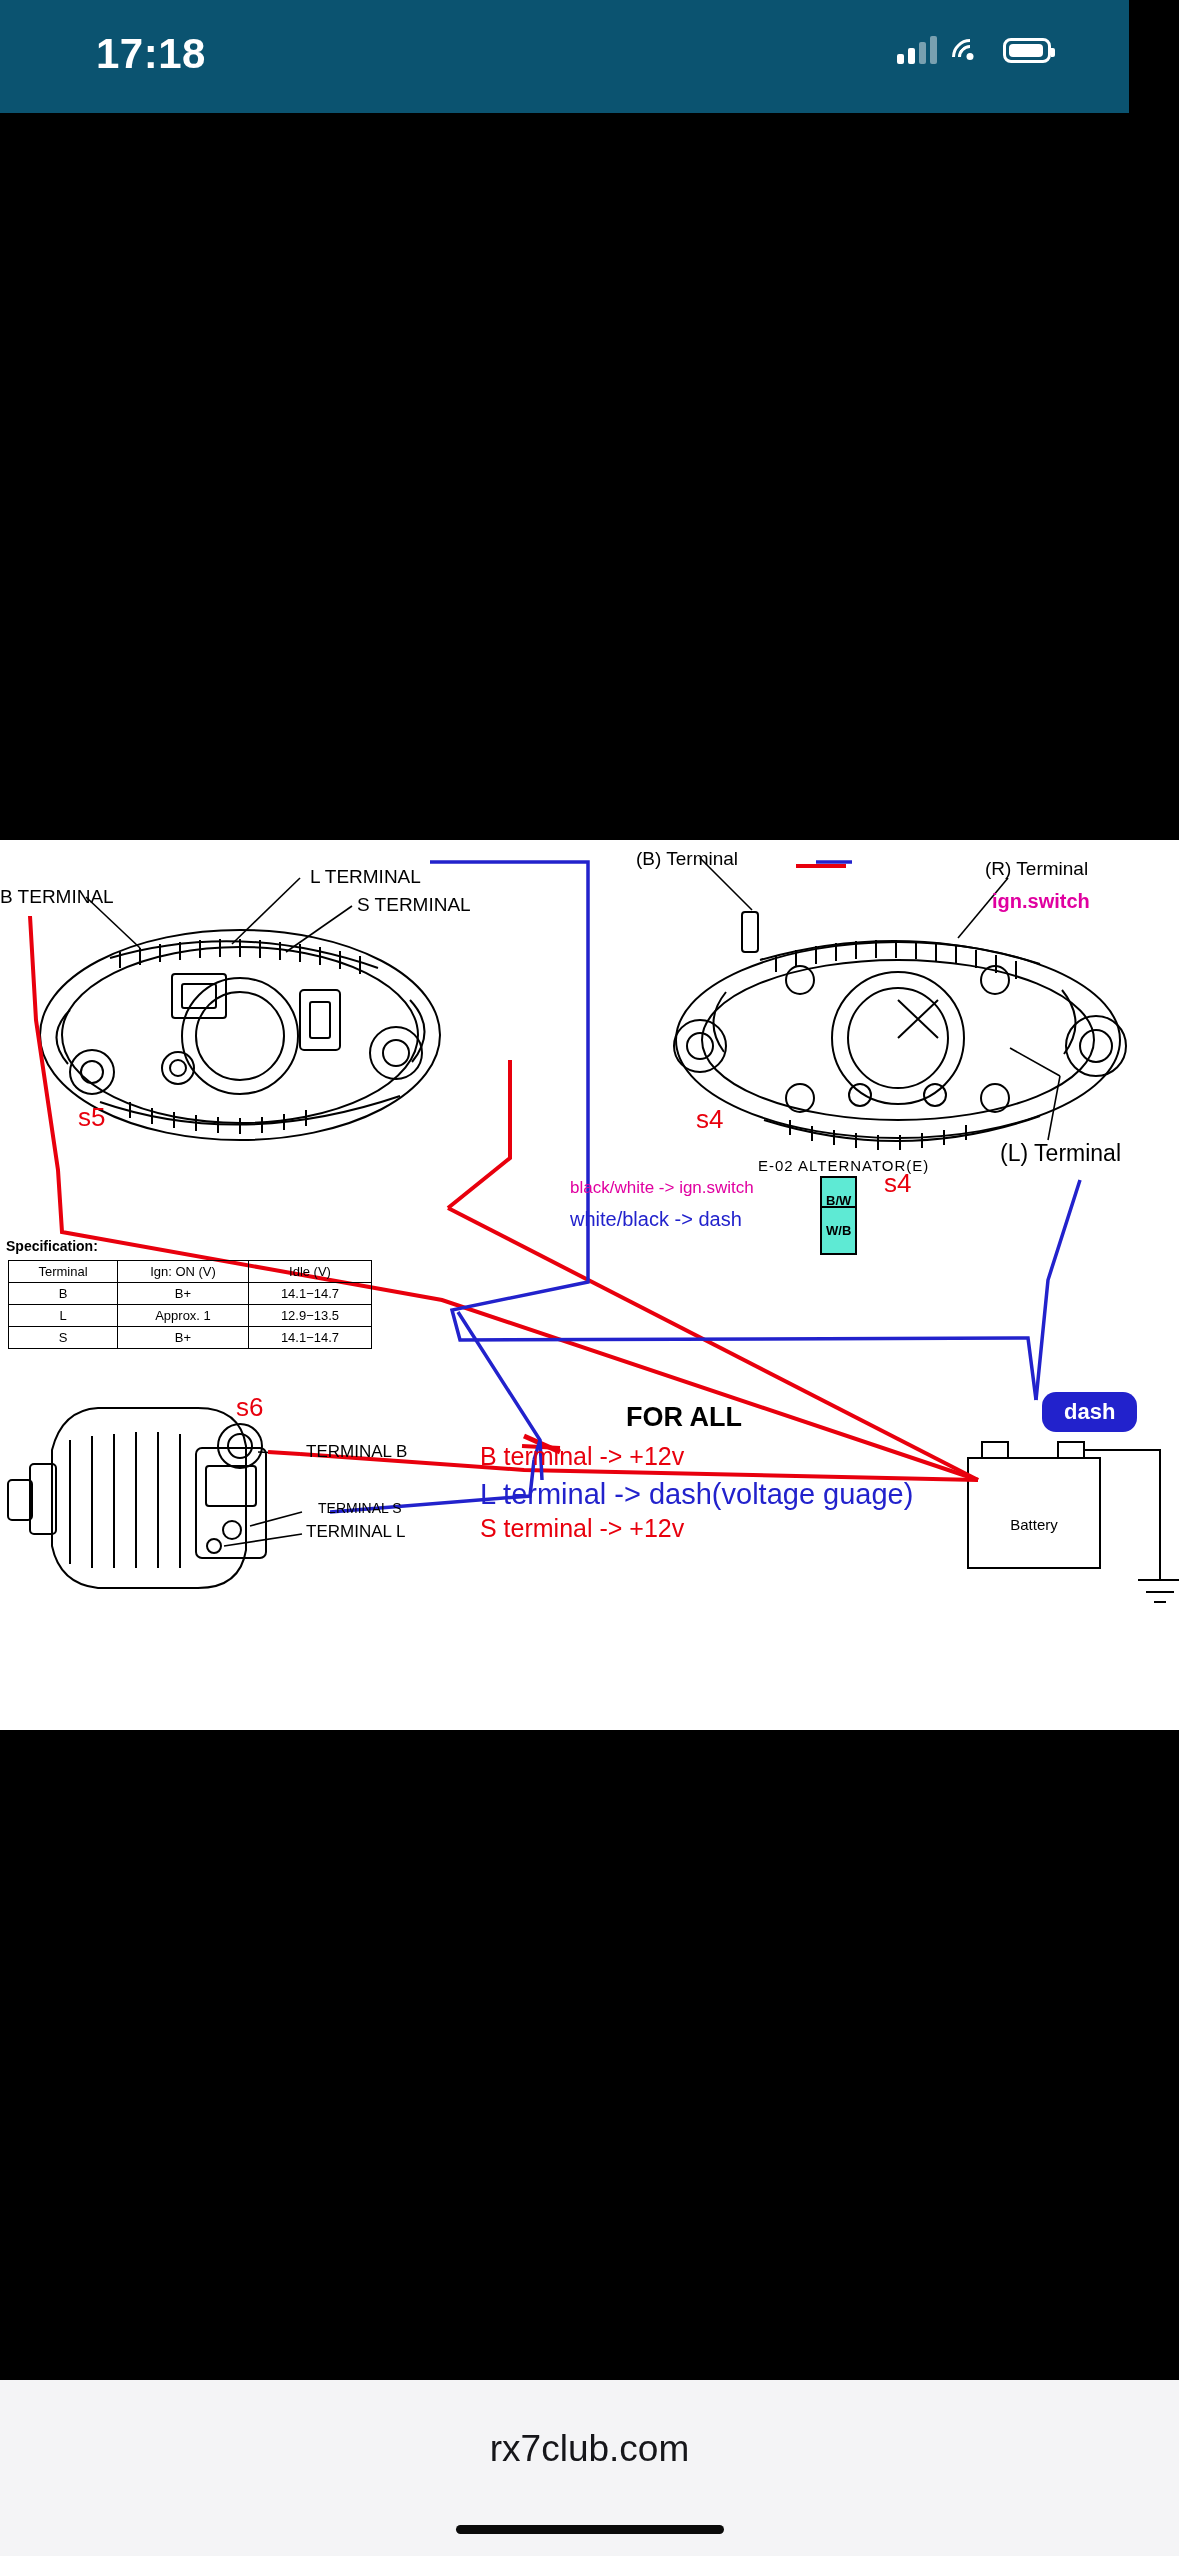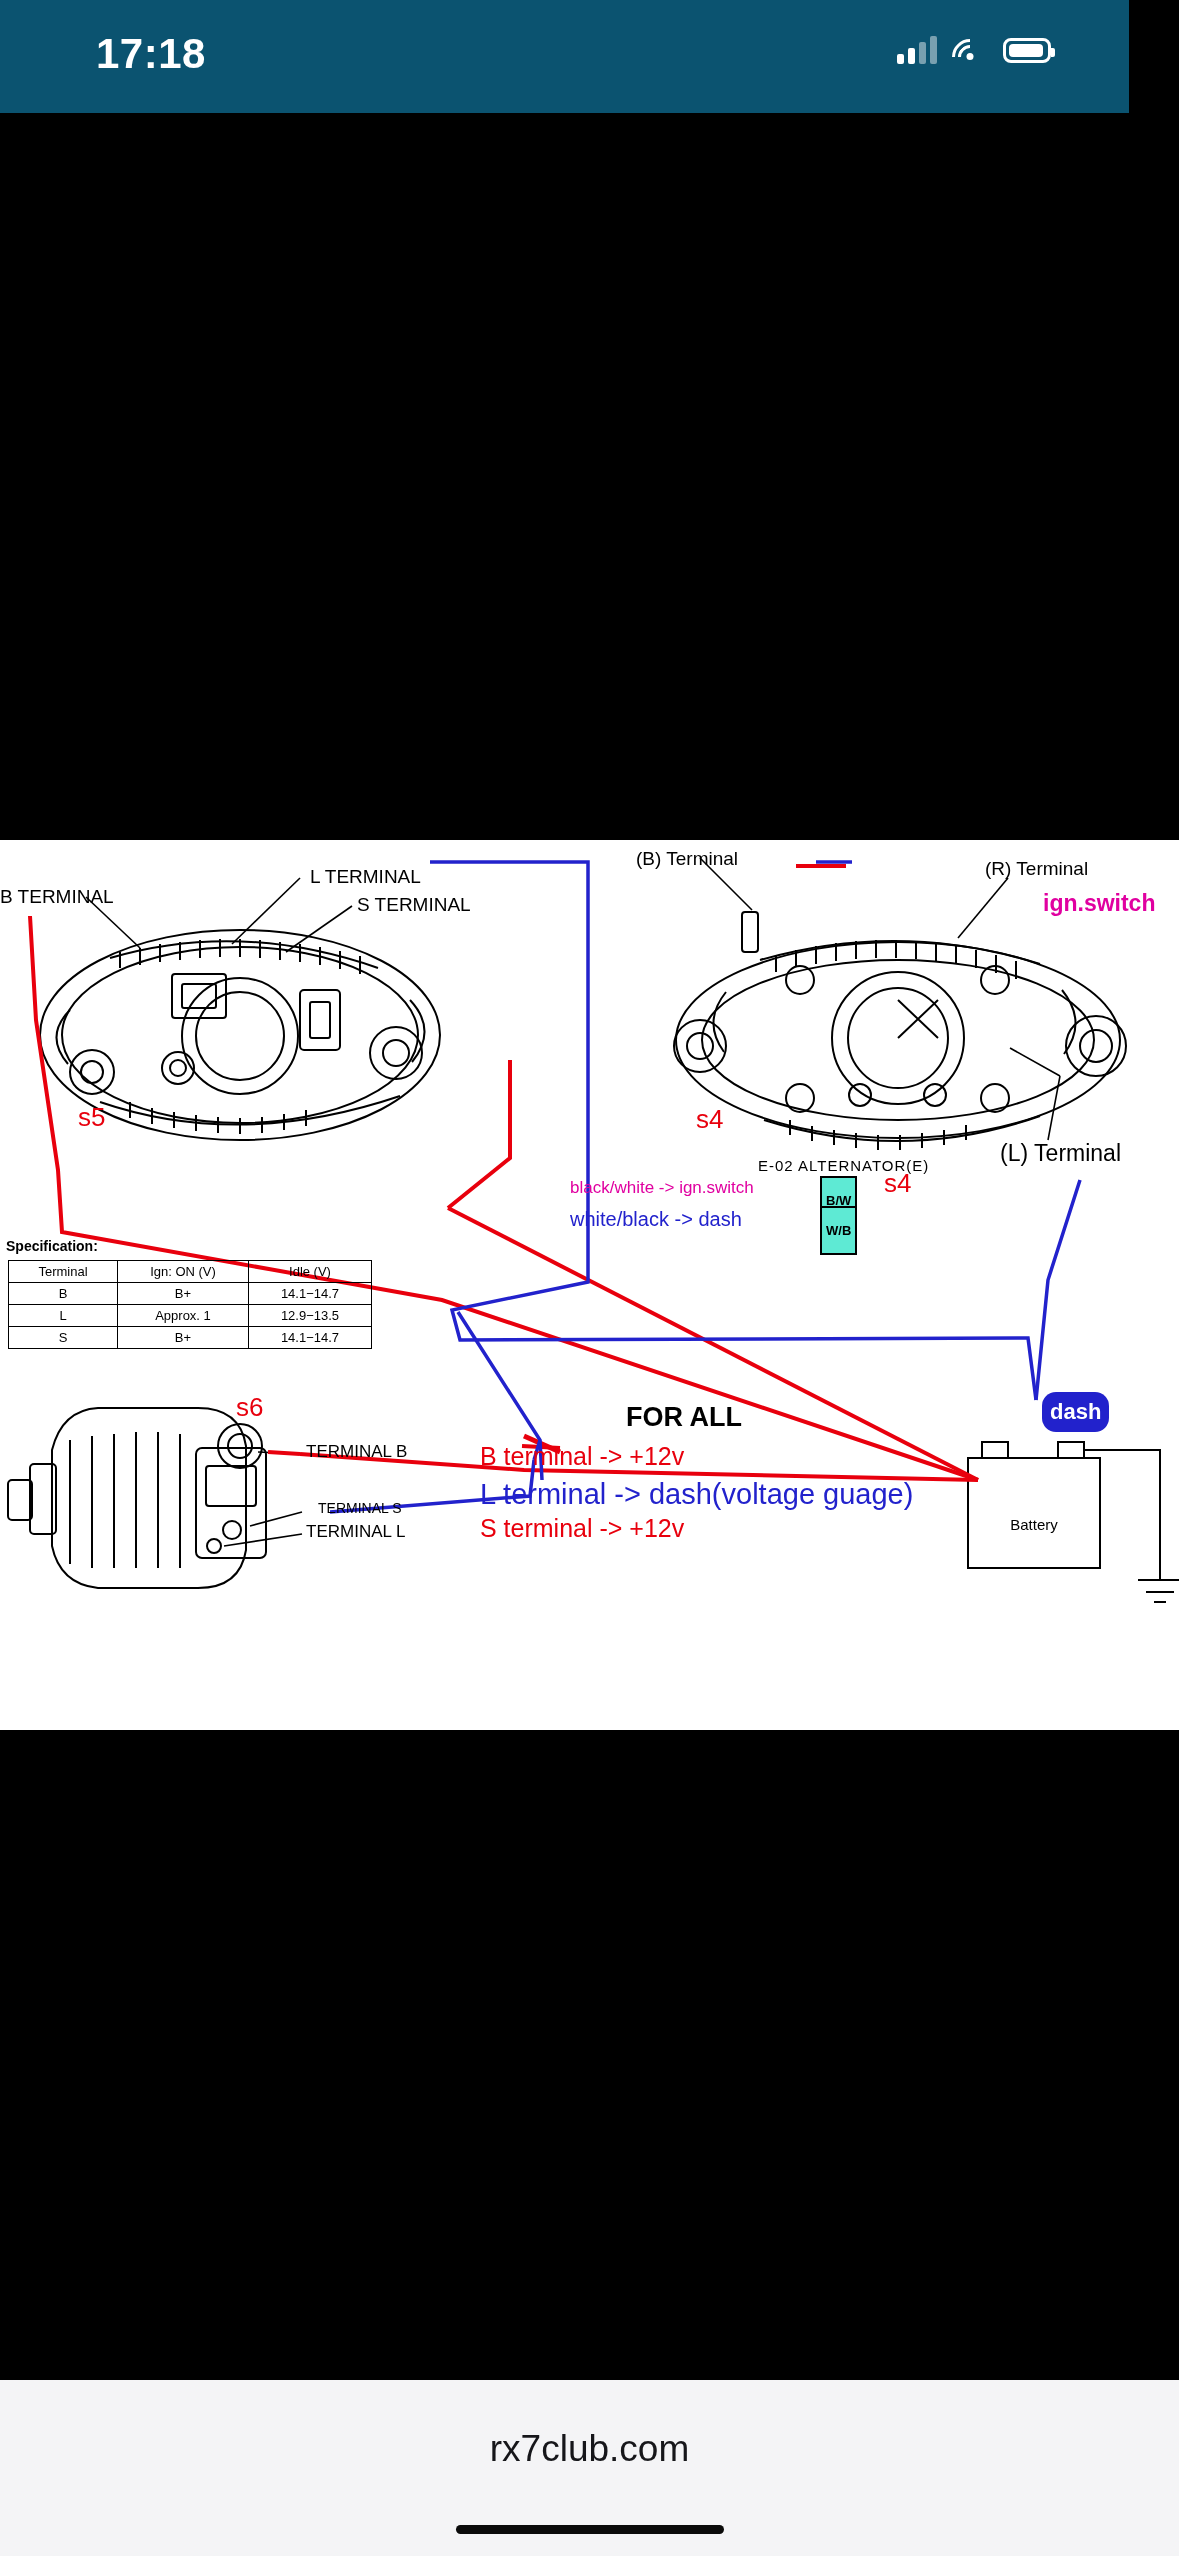--- a/index.html
+++ b/index.html
@@ -162,21 +162,21 @@
     font-size: 14px;
     font-weight: bold;
     color: #000;
   }
   .dash-pill {
     position: absolute;
     background: #2222cc;
     color: #ffffff;
     font-size: 22px;
     font-weight: bold;
-    padding: 7px 8px;
+    padding: 7px 22px;
     border-radius: 14px;
   }
   .boxlabel {
     position: absolute;
     border: 2px solid #000;
     background: #5eead4;
     font-size: 13px;
     font-weight: bold;
     padding: 15px 4px;
     color: #000;
@@ -319,21 +319,21 @@
     </g>
   </svg>
 
   <div class="lbl" style="left:0px; top:46px; font-size:19px; color:#000;">B TERMINAL</div>
   <div class="lbl" style="left:310px; top:26px; font-size:19px; color:#000;">L TERMINAL</div>
   <div class="lbl" style="left:357px; top:54px; font-size:19px; color:#000;">S TERMINAL</div>
   <div class="lbl" style="left:78px; top:262px; font-size:26px; color:#e8000d;">s5</div>
 
   <div class="lbl" style="left:636px; top:8px; font-size:19px; color:#000;">(B) Terminal</div>
   <div class="lbl" style="left:985px; top:18px; font-size:19px; color:#000;">(R) Terminal</div>
-  <div class="lbl" style="left:1043px; top:50px; font-size:23px; font-weight:bold; color:#e000a0;">ign.switch</div>
+  <div class="lbl" style="left:992px; top:50px; font-size:20px; font-weight:bold; color:#e000a0;">ign.switch</div>
   <div class="lbl" style="left:1000px; top:300px; font-size:23px; color:#000;">(L) Terminal</div>
   <div class="lbl" style="left:758px; top:317px; font-size:15px; letter-spacing:1px; color:#000;">E-02 ALTERNATOR(E)</div>
   <div class="lbl" style="left:696px; top:264px; font-size:26px; color:#e8000d;">s4</div>
 
   <div class="lbl" style="left:570px; top:338px; font-size:17px; color:#e000a0;">black/white -&gt; ign.switch</div>
   <div class="lbl" style="left:570px; top:368px; font-size:20px; color:#2222cc;">white/black -&gt; dash</div>
   <div class="boxlabel" style="left:820px; top:336px;">B/W</div>
   <div class="boxlabel" style="left:820px; top:366px;">W/B</div>
   <div class="lbl" style="left:884px; top:328px; font-size:26px; color:#e8000d;">s4</div>
 

